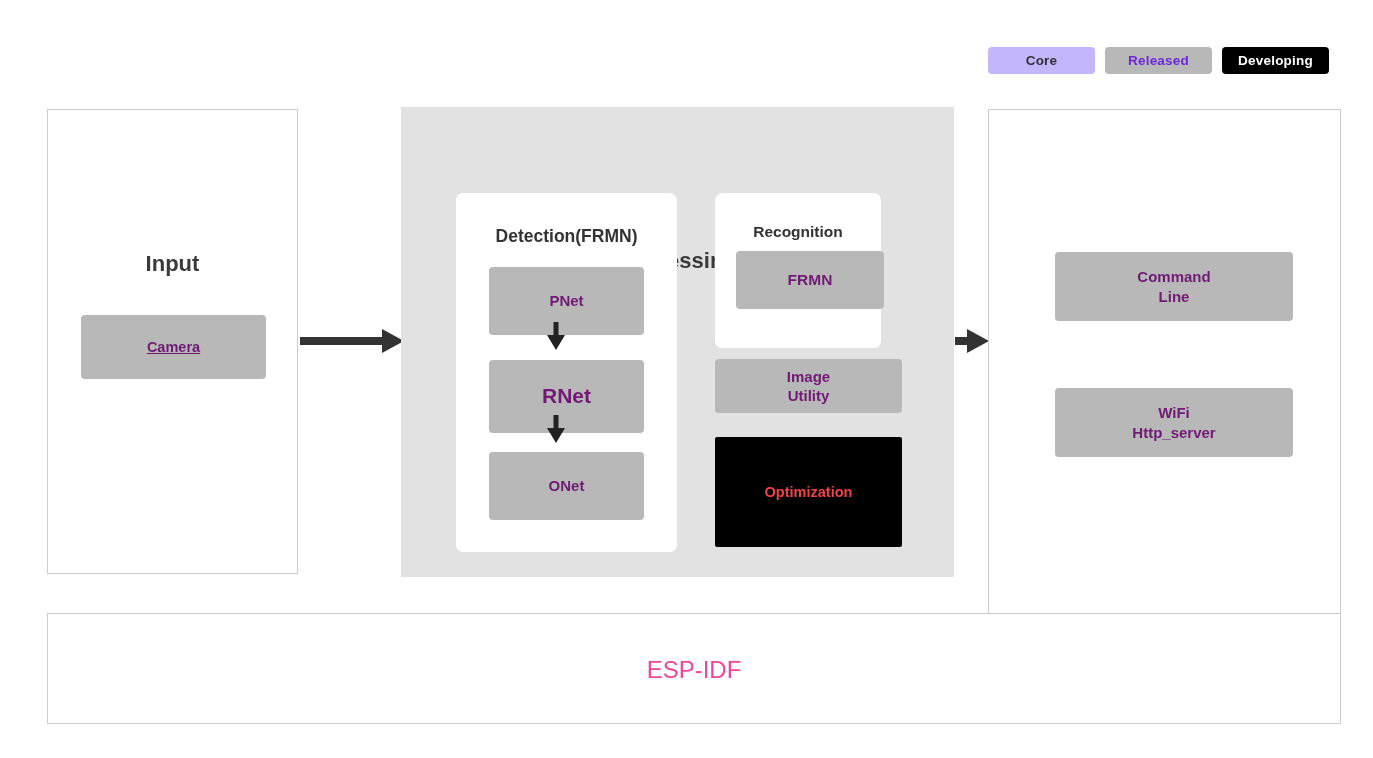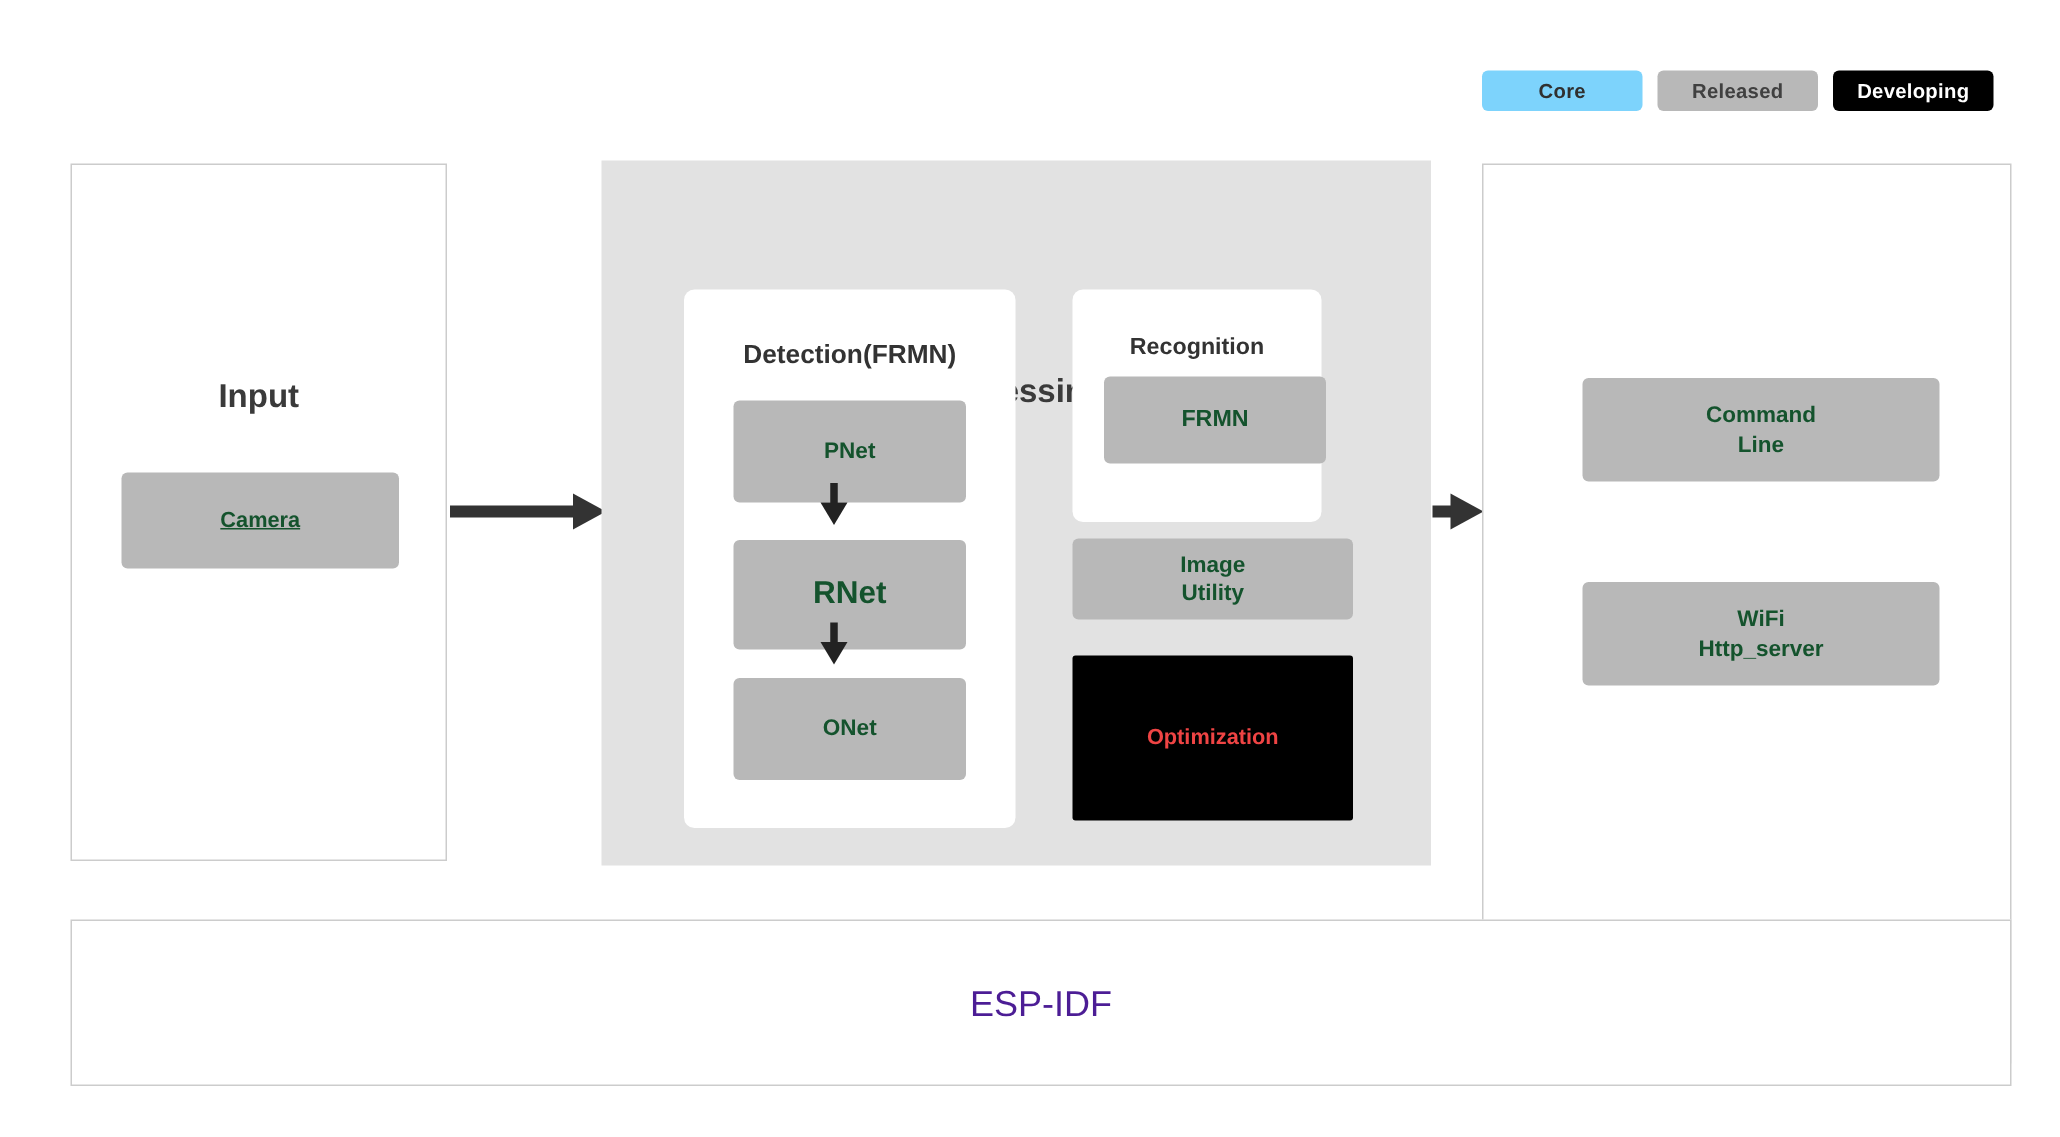--- a/index.html
+++ b/index.html
@@ -34,22 +34,22 @@
     border-radius: 4px;
     display: flex;
     align-items: center;
     justify-content: center;
     font-size: 13.5px;
     font-weight: 700;
     letter-spacing: 0.2px;
     box-sizing: border-box;
     padding: 0 14px;
   }
-  .chip-core      { background: #7dd3fc; color: #303030; min-width: 107px; }
-  .chip-released  { background: #b8b8b8; color: #404040; min-width: 107px; }
+  .chip-core      { background: #c4b5fd; color: #303030; min-width: 107px; }
+  .chip-released  { background: #b8b8b8; color: #6d28d9; min-width: 107px; }
   .chip-developing{ background: #000000; color: #ffffff; min-width: 107px; }
 
   
   .panel {
     position: absolute;
     box-sizing: border-box;
     border: 1px solid #cccccc;
     background: #ffffff;
   }
   .panel-title {
@@ -72,21 +72,21 @@
   #title-processing { top: 141px; }
   #title-output     { top: 141px; }
 
   .espidf-label {
     position: absolute;
     left: 0; right: 0;
     top: 42px;
     text-align: center;
     font-size: 24px;
     font-weight: 400;
-    color: #4c1d95;
+    color: #ec4899;
   }
 
   
   .subcard {
     position: absolute;
     background: #ffffff;
     border-radius: 7px;
     box-sizing: border-box;
   }
   #card-detection   { left: 55px;  top: 86px; width: 221px; height: 359px; }
@@ -108,21 +108,21 @@
     position: absolute;
     box-sizing: border-box;
     border-radius: 4px;
     display: flex;
     align-items: center;
     justify-content: center;
     text-align: center;
     line-height: 1.28;
     white-space: pre-line;
   }
-  .node.released  { background: #b8b8b8; color: #14532d; font-weight: 700; }
+  .node.released  { background: #b8b8b8; color: #701a75; font-weight: 700; }
   .node.developing{ background: #000000; color: #ef4444; font-weight: 700; }
 
   
   #node-camera { left: 33px; top: 205px; width: 185px; height: 64px; font-size: 14.5px; text-decoration: underline; }
 
   
   #node-pnet { left: 33px; top: 74px;  width: 155px; height: 68px; font-size: 15px; }
   #node-rnet { left: 33px; top: 167px; width: 155px; height: 73px; font-size: 21px; }
   #node-onet { left: 33px; top: 259px; width: 155px; height: 68px; font-size: 15px; }
 

